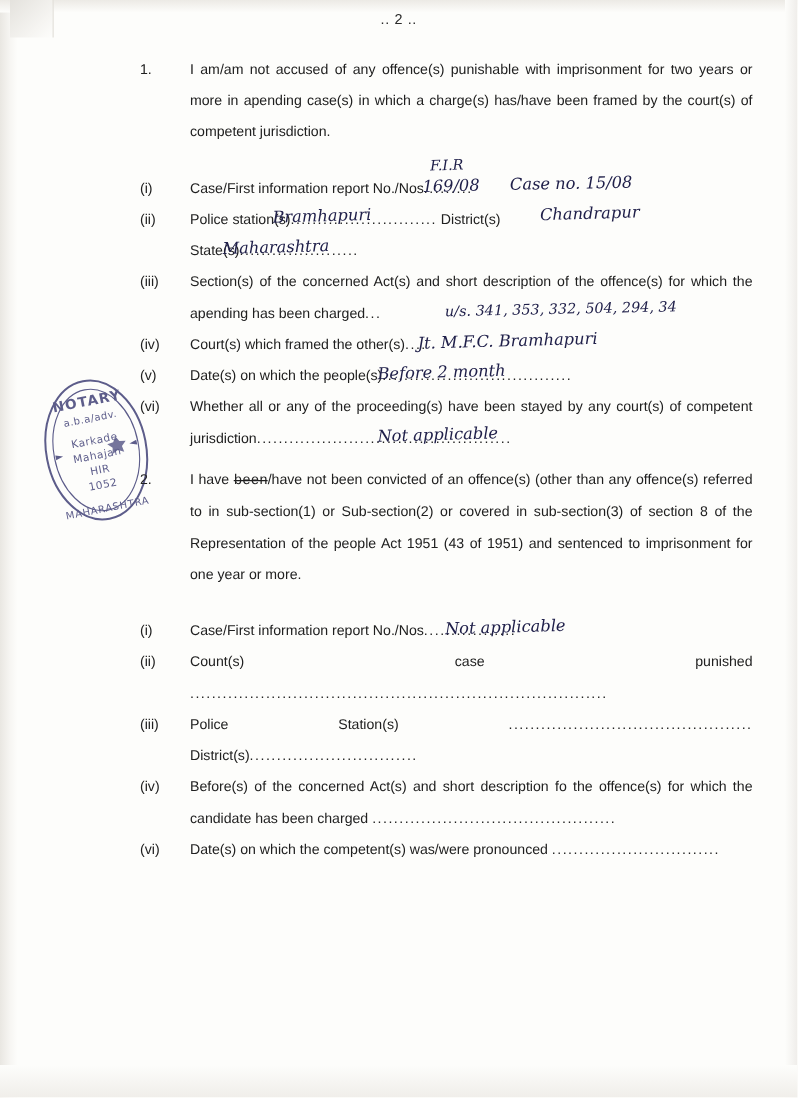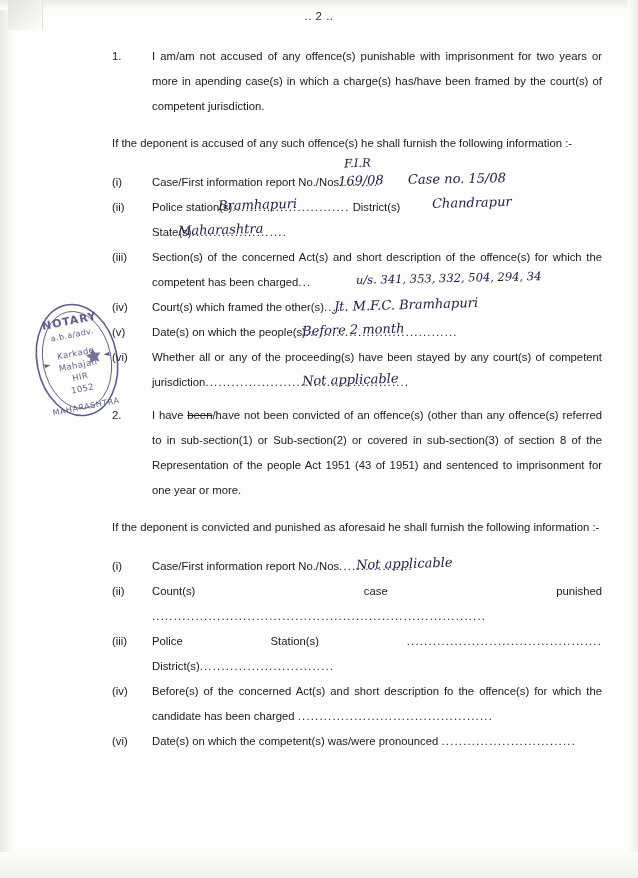--- a/index.html
+++ b/index.html
@@ -96,20 +96,21 @@
   }
   .gap-sm { height: 8px; }
 
   .dots {
     letter-spacing: 1.2px;
   }
 
   .strike {
     text-decoration: line-through;
     text-decoration-thickness: 1px;
+    font-family: Liberation Mono, monospace;
   }
   .hand-abs {
     position: absolute;
     font-family: "DejaVu Serif", serif;
     font-style: italic;
     color: #20204a;
     white-space: nowrap;
     transform: rotate(-1.6deg);
   }
   .hand-sm { font-size: 11.5px; }
@@ -192,21 +193,20 @@
 
   <div class="content">
 
     <div class="row para">
       <div class="marker">1.</div>
       <div class="body-text">I am/am not accused of any offence(s) punishable with imprisonment for two years or more in apending case(s) in which a charge(s) has/have been framed by the court(s) of competent jurisdiction.</div>
     </div>
 
     <div class="gap-sm"></div>
 
-    <div class="plain-para">If the deponent is accused of any such offence(s) he shall furnish the following information :-</div>
 
     <div class="gap-sm"></div>
 
     <div class="row" style="position:relative;">
       <div class="marker roman">(i)</div>
       <div class="body-text">
         <span>Case/First information report No./Nos</span><span class="dots">.........</span>
       </div>
       <div class="hand-abs hand-sm" style="left:232px; top:-19px; transform:rotate(-2deg);">F.I.R</div>
       <div class="hand-abs hand-md" style="left:226px; top:-2px;">169/08</div>
@@ -226,21 +226,21 @@
       <div class="marker roman"></div>
       <div class="body-text">
         <span>State(s)</span><span class="dots">......................</span>
       </div>
       <div class="hand-abs hand-md" style="left:66px; top:-3px;">Maharashtra</div>
     </div>
 
     <div class="row" style="position:relative;">
       <div class="marker roman">(iii)</div>
       <div class="body-text">
-        <span>Section(s) of the concerned Act(s) and short description of the offence(s) for which the competent has been charged</span><span class="dots">...</span>
+        <span>Section(s) of the concerned Act(s) and short description of the offence(s) for which the apending has been charged</span><span class="dots">...</span>
       </div>
       <div class="hand-abs hand-sm" style="left:244px; top:21px; transform:rotate(-1.2deg);">u/s. 341, 353, 332, 504, 294, 34</div>
     </div>
 
     <div class="row" style="position:relative;">
       <div class="marker roman">(iv)</div>
       <div class="body-text">
         <span>Court(s) which framed the other(s)</span><span class="dots">....</span>
       </div>
       <div class="hand-abs hand-md" style="left:222px; top:-3px;">Jt. M.F.C. Bramhapuri</div>
@@ -264,21 +264,20 @@
 
     <div class="gap-sm"></div>
 
     <div class="row para">
       <div class="marker">2.</div>
       <div class="body-text">I have <span class="strike">been</span>/have not been convicted of an offence(s) (other than any offence(s) referred to in sub-section(1) or Sub-section(2) or covered in sub-section(3) of section 8 of the Representation of the people Act 1951 (43 of 1951) and sentenced to imprisonment for one year or more.</div>
     </div>
 
     <div class="gap-sm"></div>
 
-    <div class="plain-para">If the deponent is convicted and punished as aforesaid he shall furnish the following information :-</div>
 
     <div class="gap-sm"></div>
 
     <div class="row" style="position:relative;">
       <div class="marker roman">(i)</div>
       <div class="body-text">
         <span>Case/First information report No./Nos</span><span class="dots">................</span><span class="dots">.</span>
       </div>
       <div class="hand-abs hand-md" style="left:244px; top:-3px;">Not applicable</div>
     </div>

